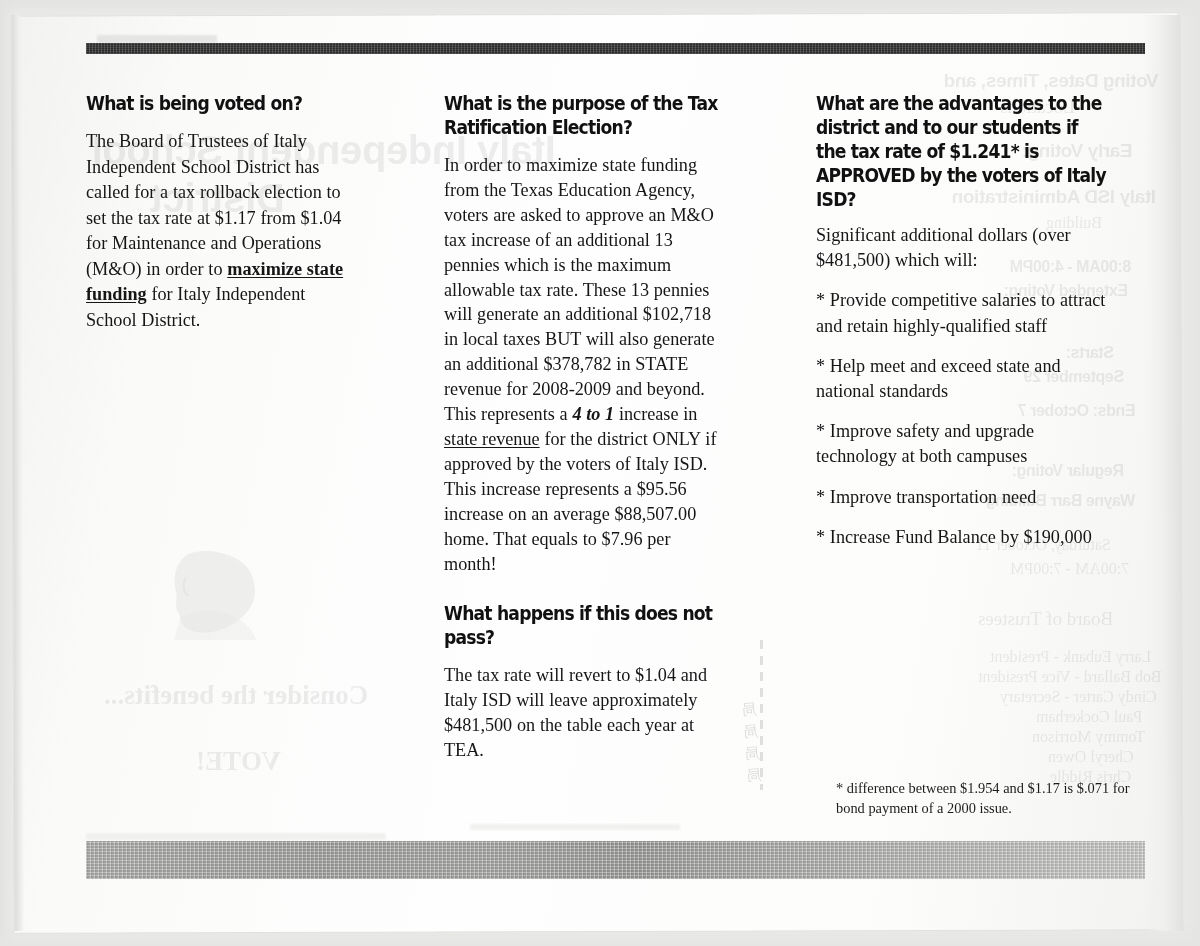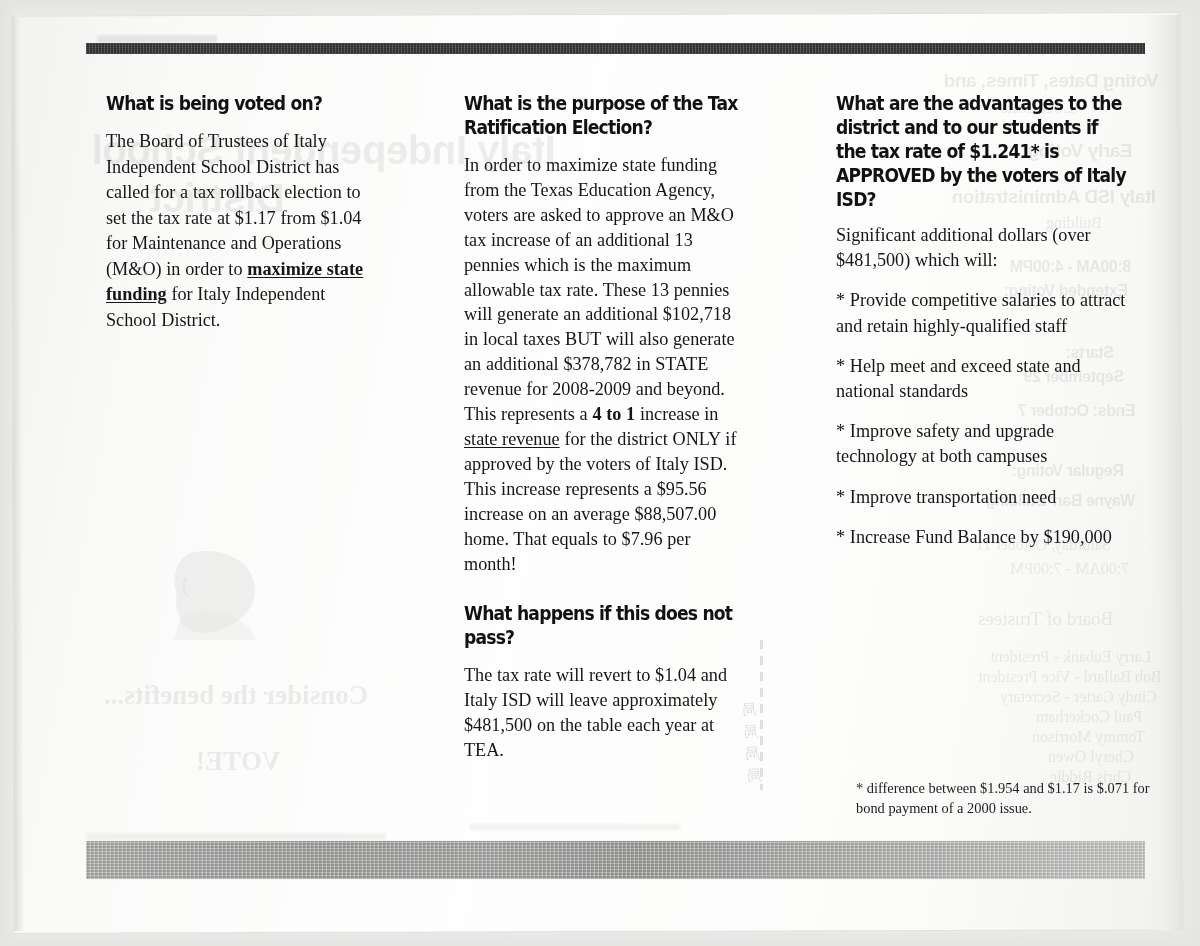--- a/index.html
+++ b/index.html
@@ -199,21 +199,21 @@
     line-height: 25.3px;
     margin: 0 0 17px 0;
     color: #151515;
     text-align: left;
     word-spacing: 0.2px;
   }
   #col1 p.body { line-height: 25.5px; }
   #col2 p.body { line-height: 24.9px; }
   #col3 p.body { line-height: 25.2px; margin-bottom: 15px; }
 
-  p.body b { font-weight: 700; }
+  p.body b { font-weight: 700; font-style: italic; }
   p.body u { text-decoration: underline; text-underline-offset: 1.5px; }
   p.body .bu { font-weight: 700; text-decoration: underline; text-underline-offset: 1.5px; }
 
   .spacer-sm { height: 9px; }
 
   .footnote {
     position: absolute;
     left: 836px;
     top: 779px;
     width: 300px;
@@ -225,21 +225,21 @@
 
   
   .grain {
     position: absolute; inset: 0;
     pointer-events: none;
     opacity: 0.45;
     background-image:
       repeating-linear-gradient(0deg, rgba(0,0,0,0.012) 0 1px, rgba(255,255,255,0.012) 1px 2px),
       repeating-linear-gradient(90deg, rgba(0,0,0,0.010) 0 1px, rgba(255,255,255,0.010) 1px 2px);
   }
-  .blur-soft { filter: blur(0.18px); margin-left: 20px; }
+  .blur-soft { filter: blur(0.18px); }
 </style>
 </head>
 <body>
 
 <div id="scan">
 
   <div class="bed-shadow-top"></div>
   <div class="bed-shadow-left"></div>
   <div class="bed-shadow-right"></div>
   <div class="bed-shadow-bottom"></div>

